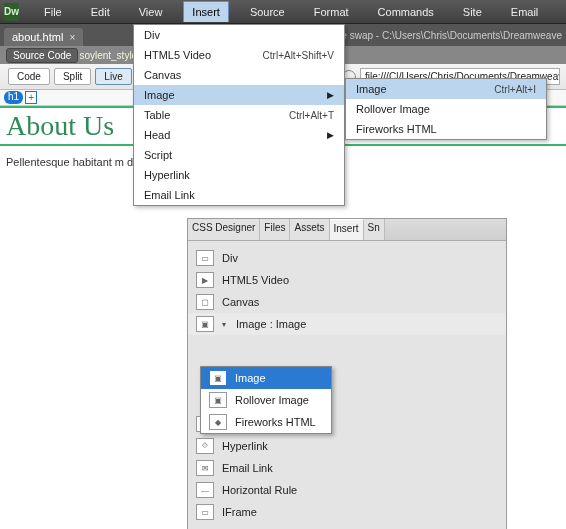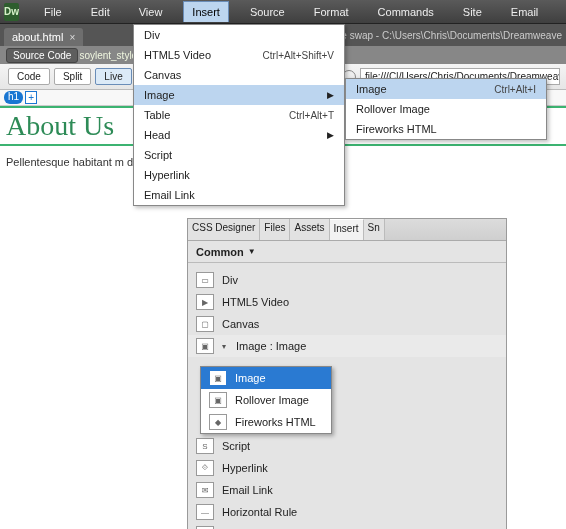--- a/index.html
+++ b/index.html
@@ -161,24 +161,20 @@
 </div>
 
 <div class="panel">
   <div class="ptabs">
     <div class="ptab">CSS Designer</div>
     <div class="ptab">Files</div>
     <div class="ptab">Assets</div>
     <div class="ptab active">Insert</div>
     <div class="ptab">Sn</div>
   </div>
-  <div class="psub">
-    <span>Common</span>
-    <span class="tri">▼</span>
-  </div>
   <div class="plist">
     <div class="prow">
         <span class="picon">▭</span>
         <span class="ptxt">Div</span>
       </div>
     <div class="prow">
         <span class="picon">▶</span>
         <span class="ptxt">HTML5 Video</span>
       </div>
     <div class="prow">

